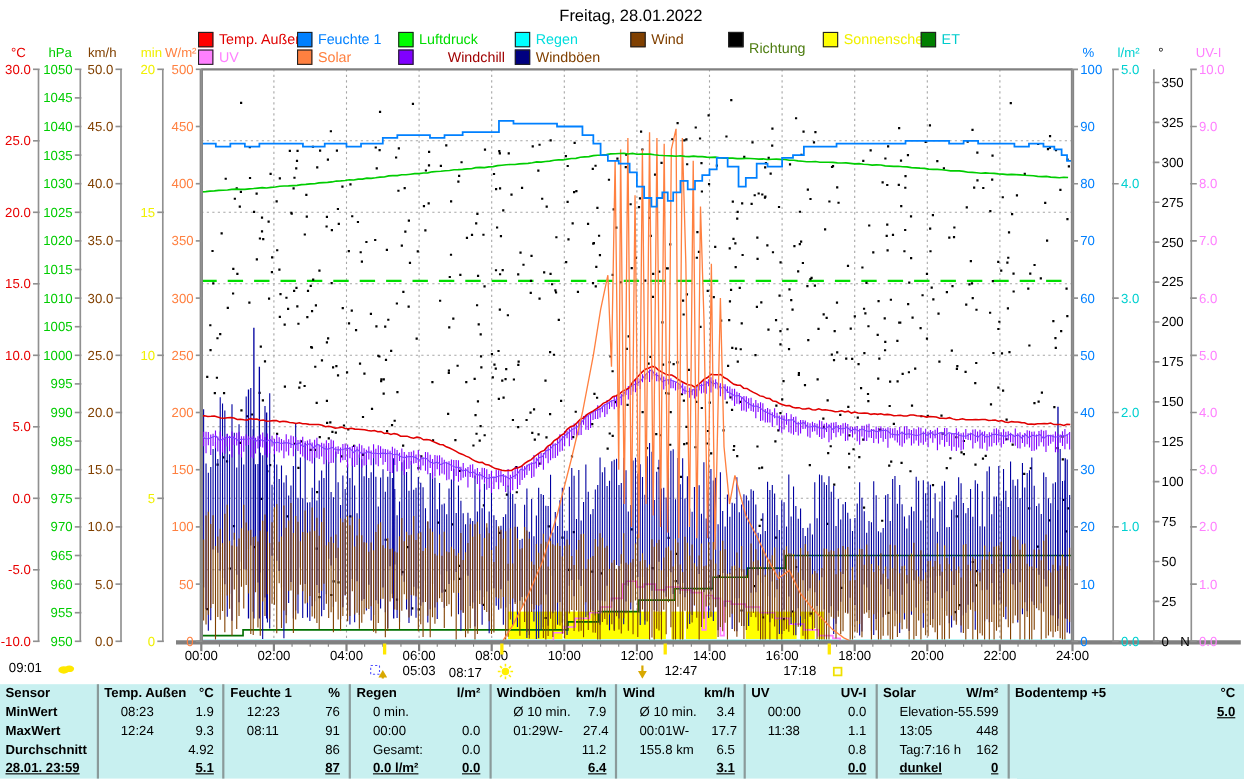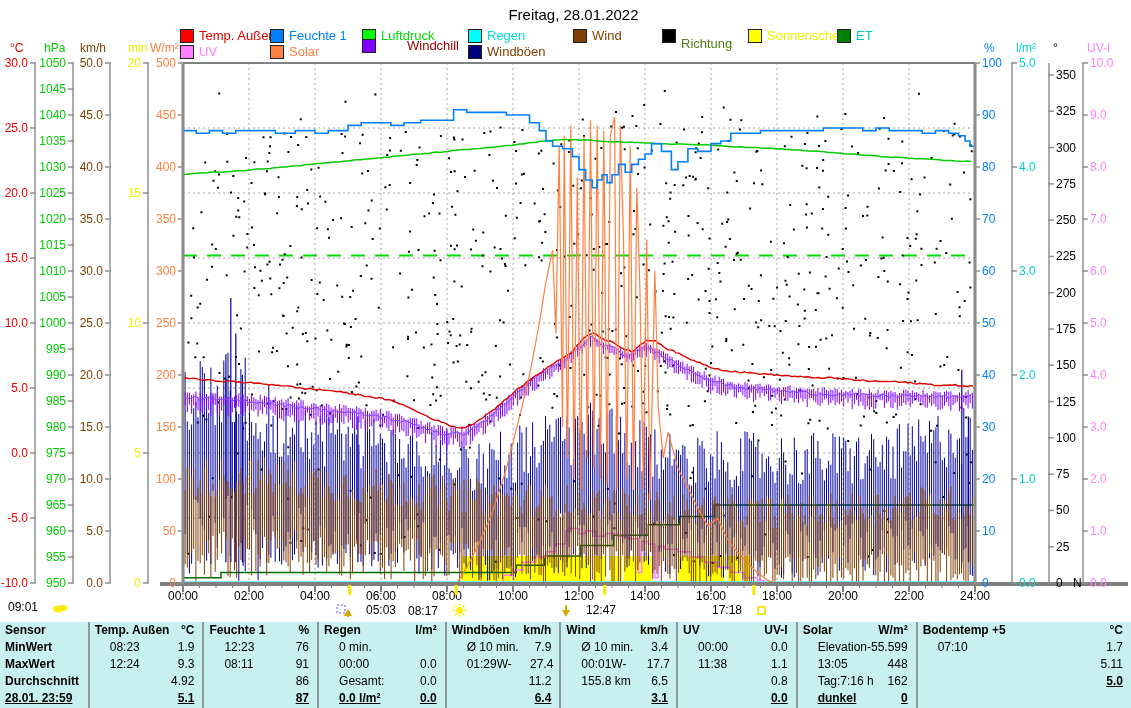--- a/index.html
+++ b/index.html
@@ -66,21 +66,21 @@
       <span style="color: rgb(0, 204, 204);">ET</span>
     </div>
     <div class="leg-item" style="left: 180px; top: 45px;">
       <span class="leg-box" style="background: rgb(255, 128, 255);"></span>
       <span style="color: rgb(255, 128, 255);">UV</span>
     </div>
     <div class="leg-item" style="left: 270px; top: 45px;">
       <span class="leg-box" style="background: rgb(255, 128, 64);"></span>
       <span style="color: rgb(255, 128, 64);">Solar</span>
     </div>
-    <div class="leg-item" style="left: 362px; top: 39px; gap: 31px;">
+    <div class="leg-item" style="left: 362px; top: 45px; gap: 31px;">
       <span class="leg-box" style="background: rgb(128, 0, 255);"></span>
       <span style="color: rgb(160, 0, 0);">Windchill</span>
     </div>
     <div class="leg-item" style="left: 468px; top: 45px;">
       <span class="leg-box" style="background: rgb(0, 0, 128);"></span>
       <span style="color: rgb(128, 64, 0);">Windböen</span>
     </div>
   </div>
 
 <svg id="chart" width="1131" height="620">
@@ -492,21 +492,21 @@
         <line x1="0.5" y1="7.5" x2="3" y2="7.5"></line>
         <line x1="12" y1="7.5" x2="14.5" y2="7.5"></line>
         <line x1="2.6" y1="2.6" x2="4.4" y2="4.4"></line>
         <line x1="10.6" y1="10.6" x2="12.4" y2="12.4"></line>
         <line x1="2.6" y1="12.4" x2="4.4" y2="10.6"></line>
         <line x1="10.6" y1="4.4" x2="12.4" y2="2.6"></line>
       </g>
   </svg>
 </div>
 
-<div class="ann" style="left:560px;top:603px;">
+<div class="ann" style="left:578px;top:603px;">
   <svg width="12" height="13">
     <path d="M2 6 L6 13 L10 6 Z" fill="#d8a800"></path>
       <rect x="5" y="1" width="2" height="6" fill="#d8a800"></rect>
   </svg>
   <span>12:47</span>
 </div>
 
 <div class="ann" style="left:712px;top:603px;">
   <span>17:18</span>
   <svg width="11" height="11">
@@ -676,24 +676,17 @@
       <div class="trow tbold">
         <span class="l">dunkel</span>
         <span class="r">0</span>
       </div>
     </div>
     <div class="tcol" style="width: 216px;">
       <div class="trow thead">
         <span class="l">Bodentemp +5</span>
         <span class="r">°C</span>
       </div>
-      <div class="trow">
-        <span class="l">07:10</span>
-        <span class="r">1.7</span>
-      </div>
-      <div class="trow">
-        <span class="r">5.11</span>
-      </div>
       <div class="trow tbold">
         <span class="r">5.0</span>
       </div>
     </div>
   </div>
 
 </body></html>

